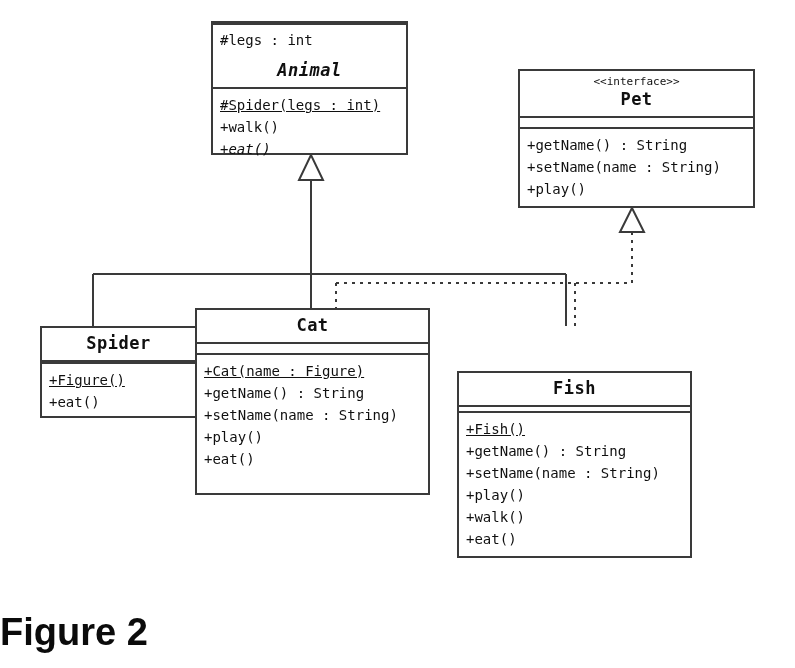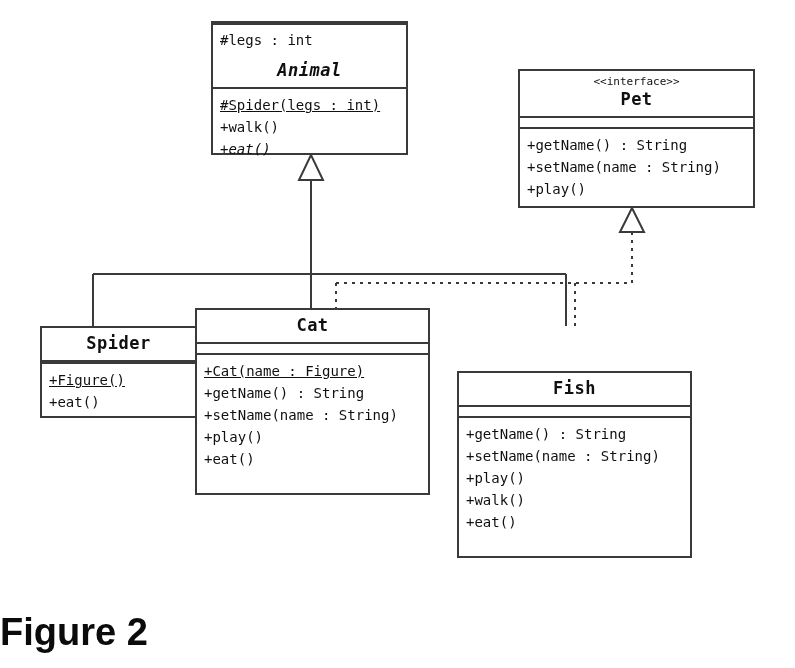--- a/index.html
+++ b/index.html
@@ -188,20 +188,21 @@
       <div class="member">+eat()</div>
     </div>
   </div>
 
   <div class="uml-class" style="left:457px; top:326px; width:235px; height:187px;margin-top:45px;">
     <div class="compartment cmp-name">
       <div class="class-title">Fish</div>
     </div>
     <div class="compartment cmp-attrs empty divider-top"></div>
     <div class="compartment cmp-ops divider-top">
+      <div class="member static-member">+Fish()</div>
       <div class="member">+getName() : String</div>
       <div class="member">+setName(name : String)</div>
       <div class="member">+play()</div>
       <div class="member">+walk()</div>
       <div class="member">+eat()</div>
     </div>
   </div>
 
   <div class="figure-caption" style="top:610px;">Figure 2</div>
 

